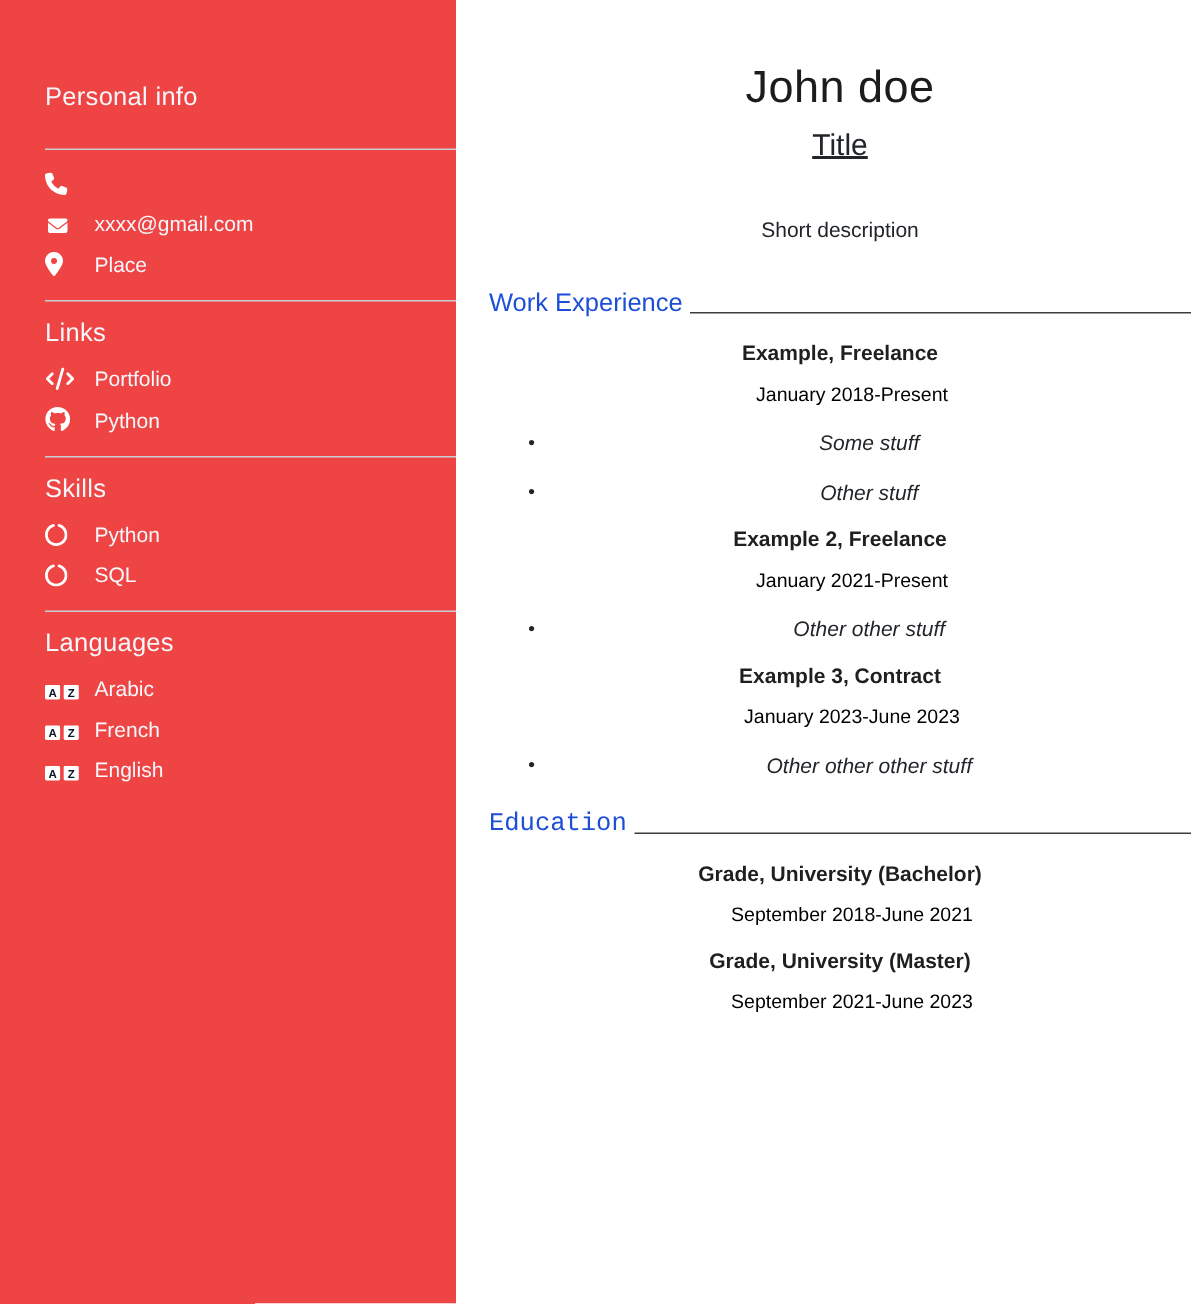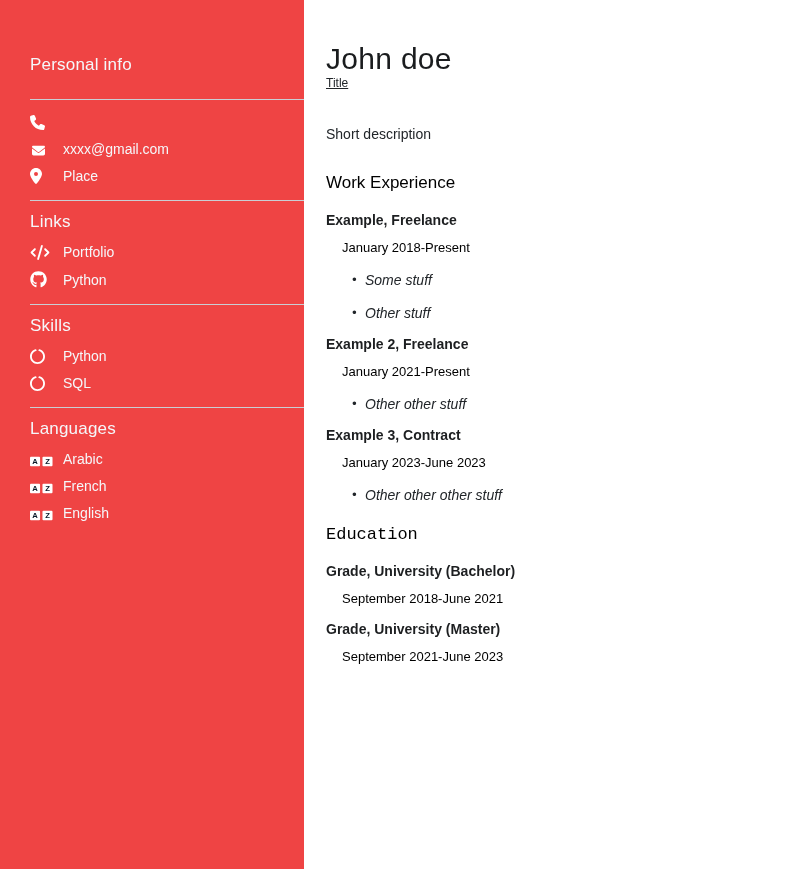--- a/index.html
+++ b/index.html
@@ -50,36 +50,36 @@
     display: flex;
     align-items: center;
     color: #ffffff;
   }
   .side-label { color: #f5f7fa; }
 
   
   .main {
     flex: 1;
     padding: 42px 0 0 22px;
+    text-align: center;
   }
   .name {
     margin: 0;
     font-size: 30px;
     font-weight: 400;
     color: #1a1c1e;
     letter-spacing: 0.3px;
   }
-  .job-title { font-size: 12px; color: #212529; text-decoration: underline; }
+  .job-title { margin-top: 10px; font-size: 20px; color: #212529; text-decoration: underline; }
   .description { margin-top: 36px; font-size: 14px; color: #212529; }
   .section-heading {
     display: flex;
     margin-top: 31px;
     font-size: 17px;
-    color: #000000;
-    flex-direction: column;
+    color: #1d4ed8;
   }
   .edu-heading { margin-top: 22px; font-family: Liberation Mono, monospace; }
   .section-line {
     flex: 1;
     align-self: flex-end;
     border-bottom: 1px solid #3c3c3c;
     margin-bottom: 3px;
     margin-left: 5px;
   }
   .entry-title {

